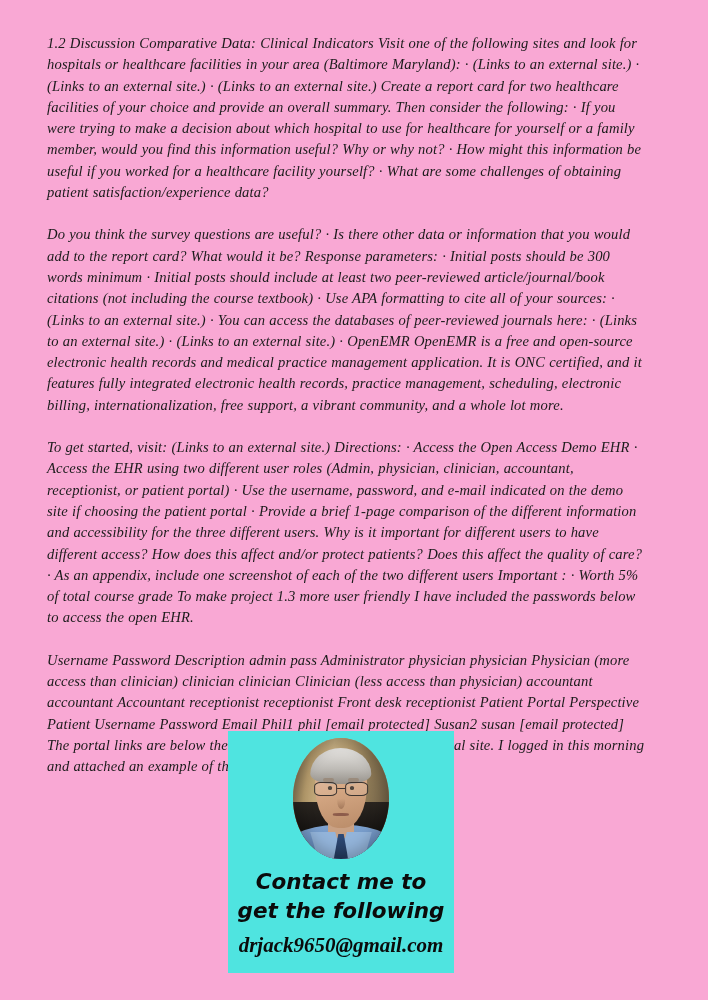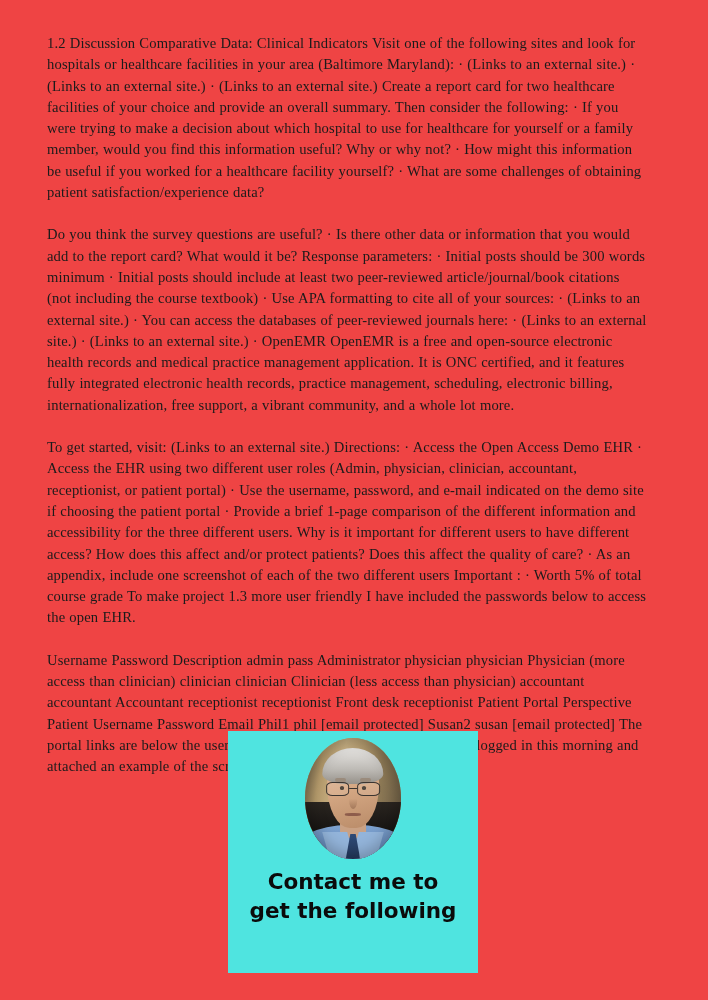--- a/index.html
+++ b/index.html
@@ -15,21 +15,22 @@
     overflow: hidden;
     font-family: "Liberation Serif", "DejaVu Serif", serif;
     color: #1a1a1a;
   }
 
   #page {
     position: absolute;
     left: 0; top: 0;
     width: 708px;
     height: 1000px;
-    background: #ef4444;
+    background: #f9a8d4;
+    font-style: italic;
   }
 
   #doc-body {
     position: absolute;
     left: 47px;
     top: 33px;
     width: 600px;
   }
 
   .para {
@@ -41,21 +42,21 @@
     word-spacing: 0.02em;
     color: #1b1b1b;
   }
   .para:last-child { margin-bottom: 0; }
 
   
   #contact-overlay {
     position: absolute;
     left: 228px;
     top: 731px;
-    width: 250px;
+    width: 226px;
     height: 242px;
     background: #4fe4e0;
     z-index: 20;
     display: flex;
     flex-direction: column;
     align-items: center;
     overflow: hidden;
   }
 
   #avatar {
@@ -221,15 +222,16 @@
         <div class="lens r"></div>
         <div class="bridge"></div>
       </div>
       <div class="nose"></div>
       <div class="mouth"></div>
       <div class="vignette"></div>
     </div>
 
     <div class="overlay-line" id="overlay-line1">Contact me to</div>
     <div class="overlay-line" id="overlay-line2">get the following</div>
+    <div id="overlay-email">drjack9650@gmail.com</div>
   </div>
 
 </div>
 
 </body></html>

